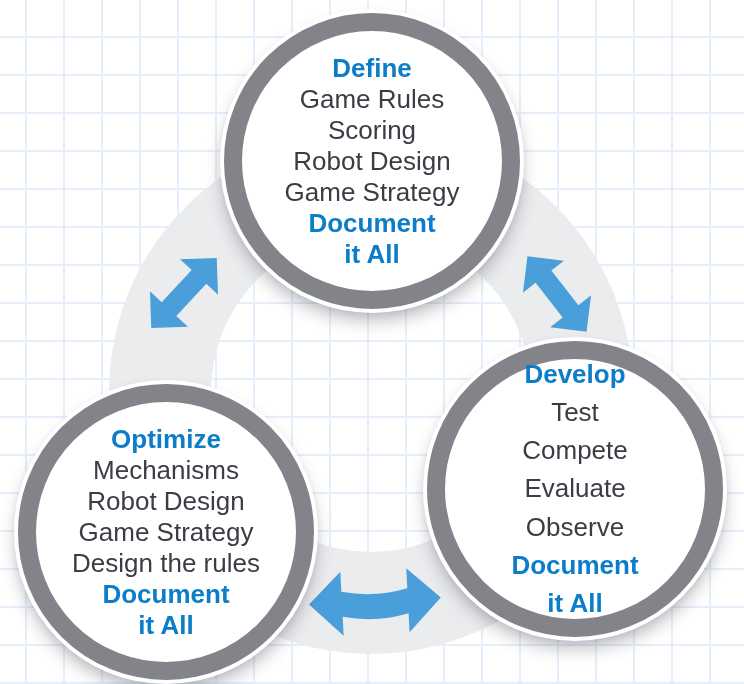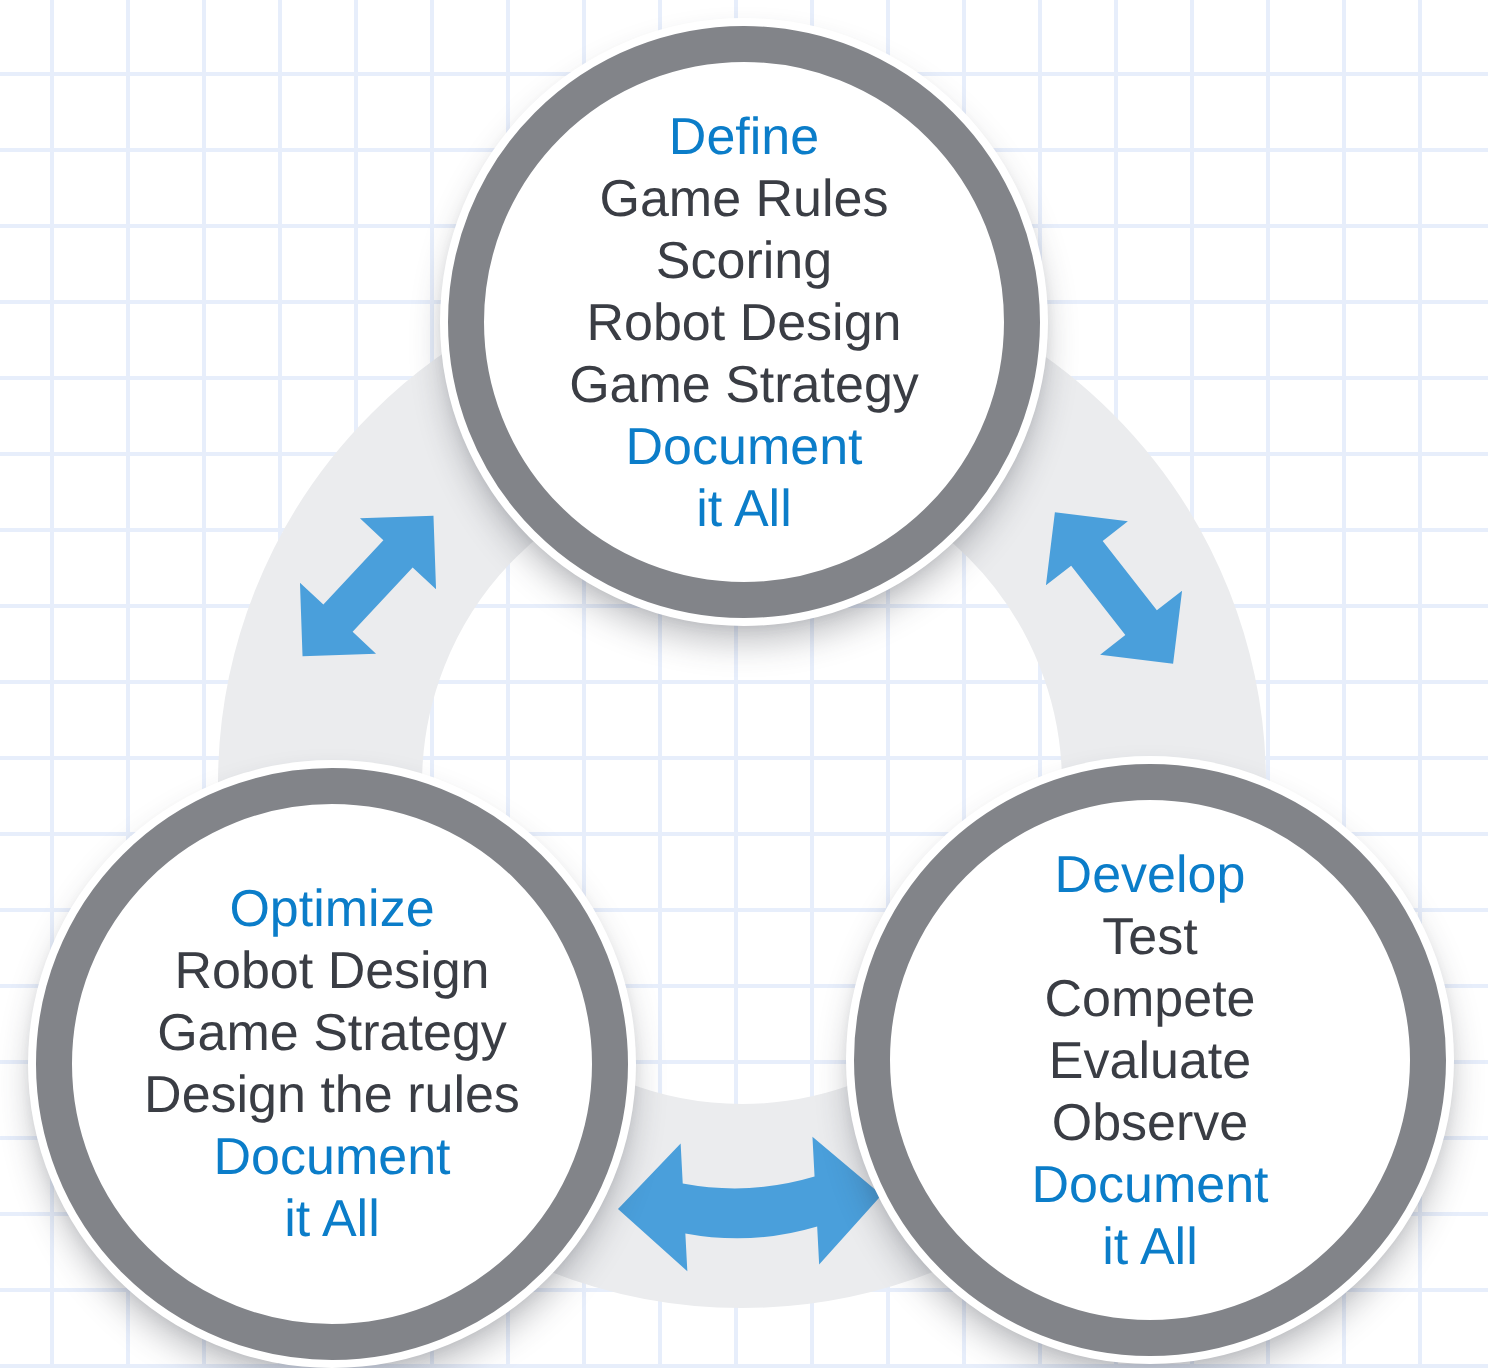--- a/index.html
+++ b/index.html
@@ -50,30 +50,30 @@
       0 10px 16px 3px rgba(50,55,65,.28),
       0 3px 8px rgba(50,55,65,.18);
     display:flex;
     flex-direction:column;
     align-items:center;
     justify-content:center;
     text-align:center;
   }
   .node-define{left:224px;top:13px;}
   .node-optimize{left:18px;top:384px;}
-  .node-develop{left:427px;top:382px;}
+  .node-develop{left:427px;top:341px;justify-content:space-between;}
   .line{
     font-size:26px;
     line-height:31px;
     color:var(--text_dark);
     white-space:nowrap;
   }
   .line.heading{
     color:var(--heading_blue);
-    font-weight:normal;
+    font-weight:bold;
   }
 </style>
 </head>
 <body>
 
 <div class="stage">
 
   <svg class="stage-svg" width="744" height="684" viewBox="0 0 744 684" aria-hidden="true">
     <circle class="band" cx="371" cy="392" r="211"></circle>
     <path class="arrow" transform="translate(184,293) rotate(-47)" d="M -48 0 L -22 -26 L -22 -10 L 22 -10 L 22 -26 L 48 0 L 22 26 L 22 10 L -22 10 L -22 26 Z"></path>
@@ -86,20 +86,21 @@
     <div class="line">Game Rules</div>
     <div class="line">Scoring</div>
     <div class="line">Robot Design</div>
     <div class="line">Game Strategy</div>
     <div class="line heading">Document</div>
     <div class="line heading">it All</div>
   </div>
 
   <div class="node node-optimize">
     <div class="line heading">Optimize</div>
+    <div class="line">Mechanisms</div>
     <div class="line">Robot Design</div>
     <div class="line">Game Strategy</div>
     <div class="line">Design the rules</div>
     <div class="line heading">Document</div>
     <div class="line heading">it All</div>
   </div>
 
   <div class="node node-develop">
     <div class="line heading">Develop</div>
     <div class="line">Test</div>

